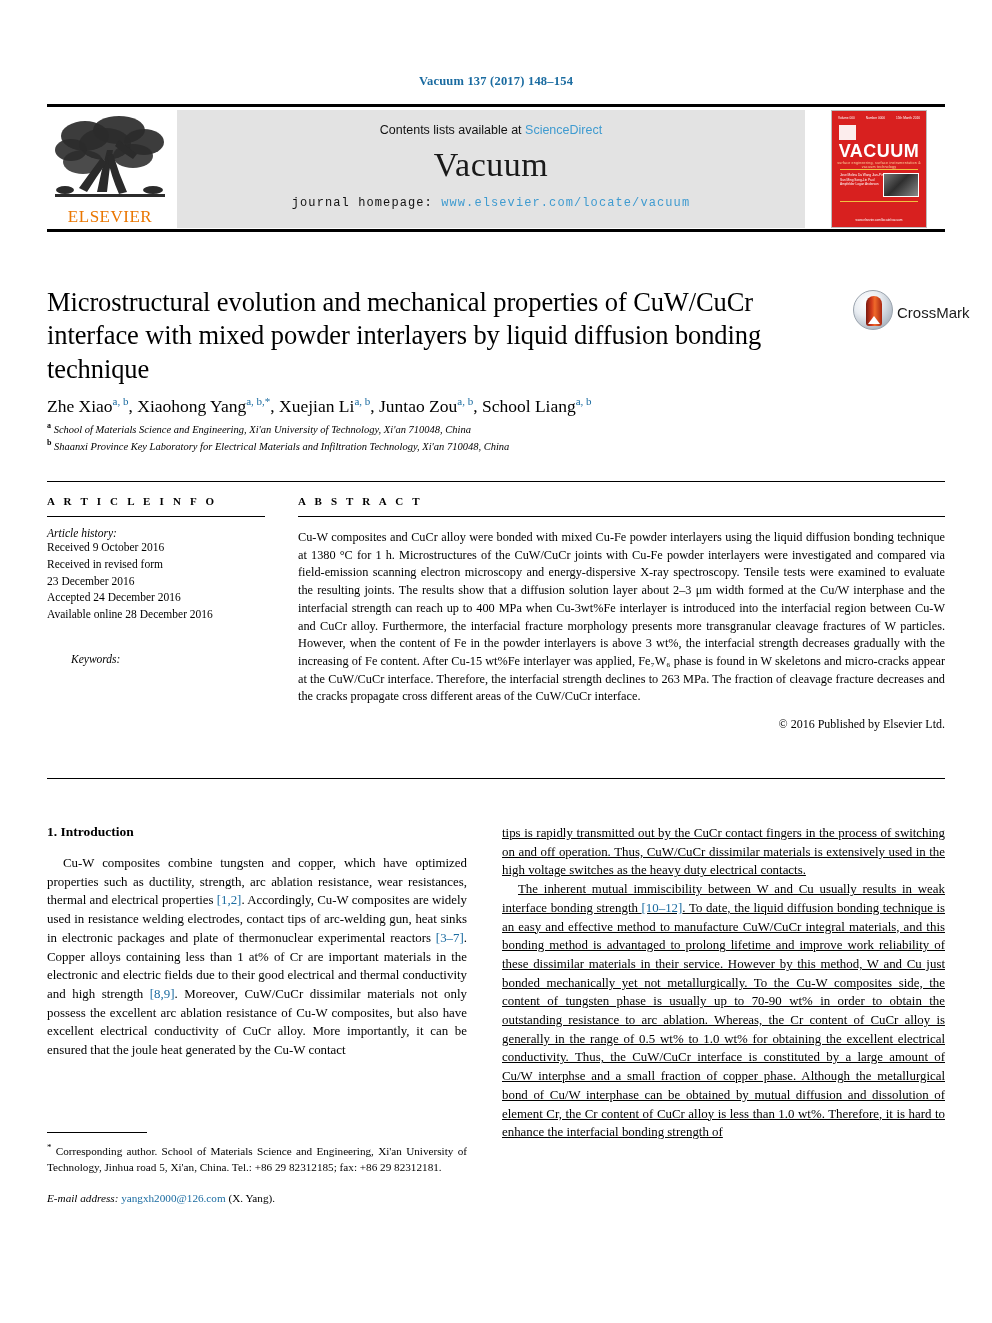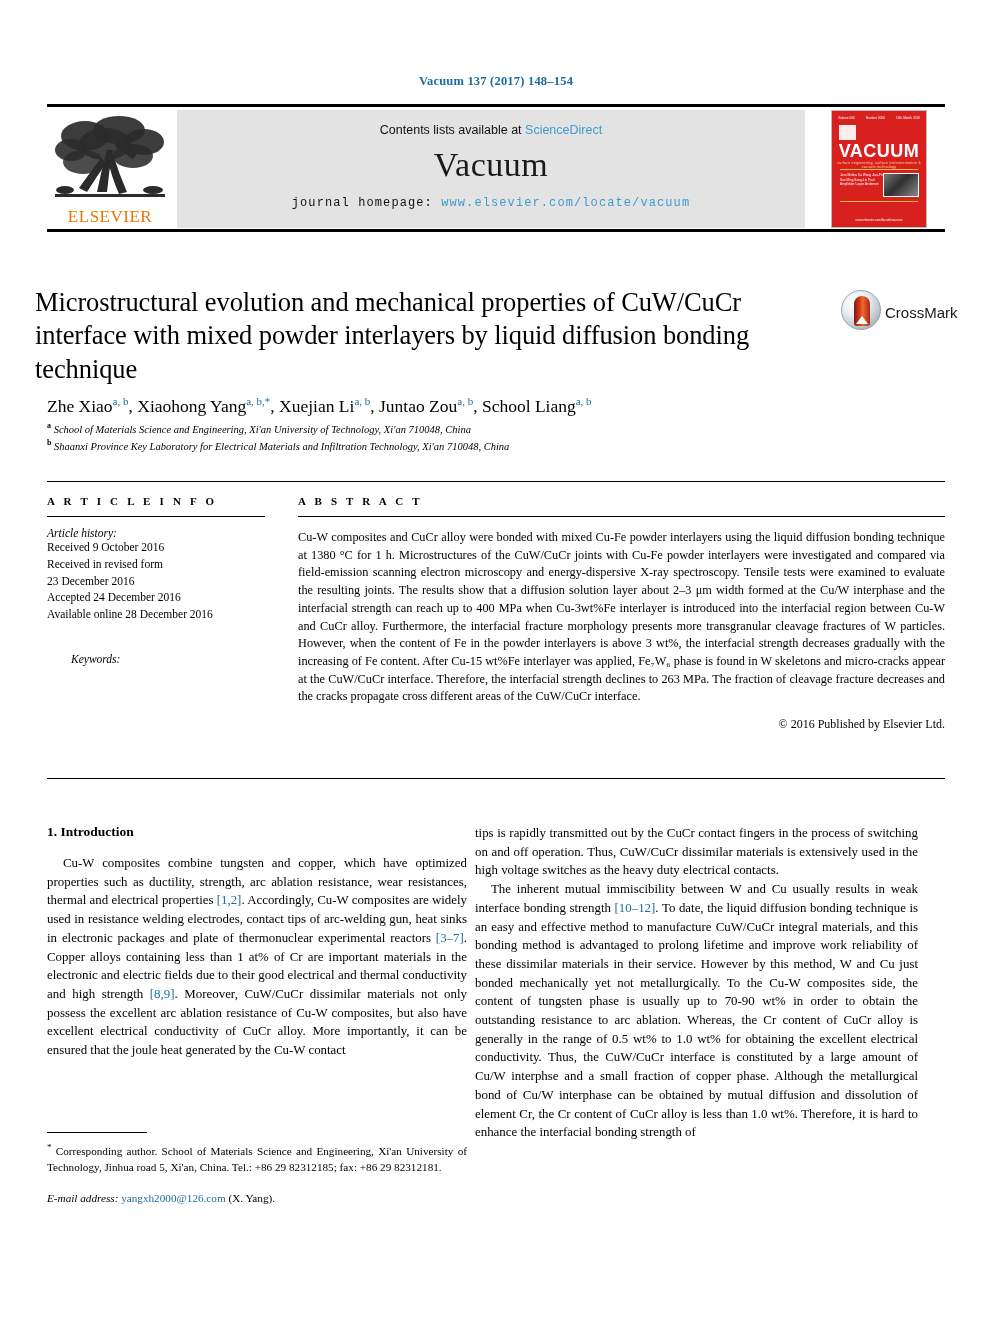--- a/index.html
+++ b/index.html
@@ -212,21 +212,21 @@
     text-align: center;
     font-size: 3.2px;
     color: #fff;
     font-family: "Liberation Sans", sans-serif;
   }
 
   
   .title-block {
     position: absolute;
     top: 286px;
-    left: 35px;
+    left: 47px;
     width: 898px;
   }
   .article-title {
     width: 800px;
     font-family: "Liberation Serif", serif;
     font-size: 26.5px;
     line-height: 1.26;
     color: #000;
     font-weight: normal;
     margin: 0;
@@ -397,22 +397,23 @@
   
   .body-left {
     position: absolute;
     top: 824px;
     left: 47px;
     width: 420px;
   }
   .body-right {
     position: absolute;
     top: 824px;
-    left: 475px;
+    left: 502px;
     width: 443px;
+    text-decoration: underline;
   }
   .h2 {
     font-family: "Liberation Serif", serif;
     font-weight: bold;
     font-size: 13.5px;
     margin: 0 0 14px 0;
   }
   p.body {
     margin: 0;
     font-family: "Liberation Serif", serif;

